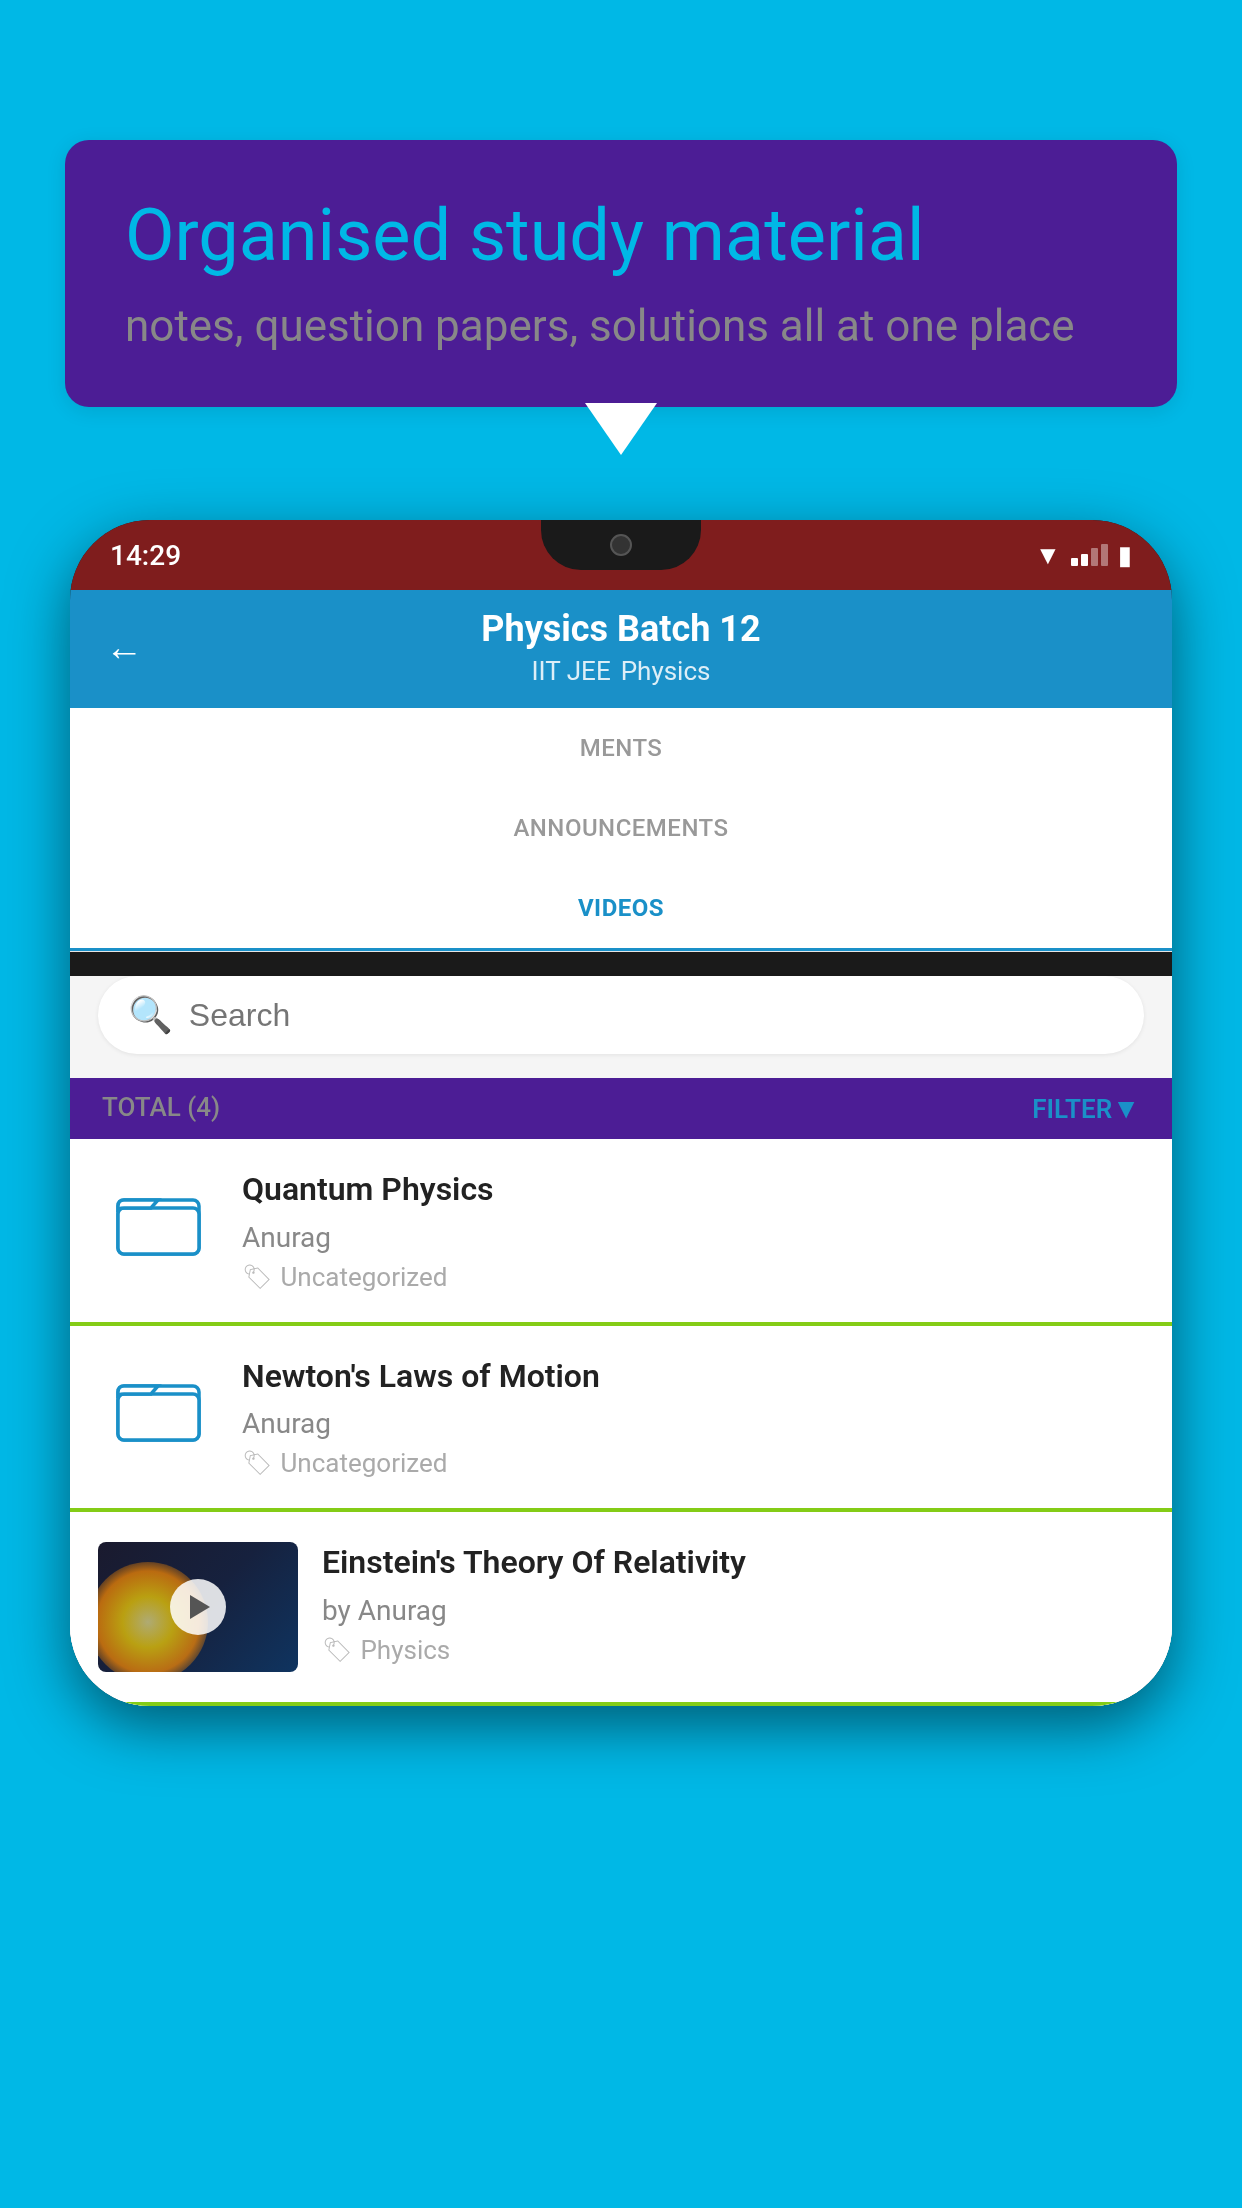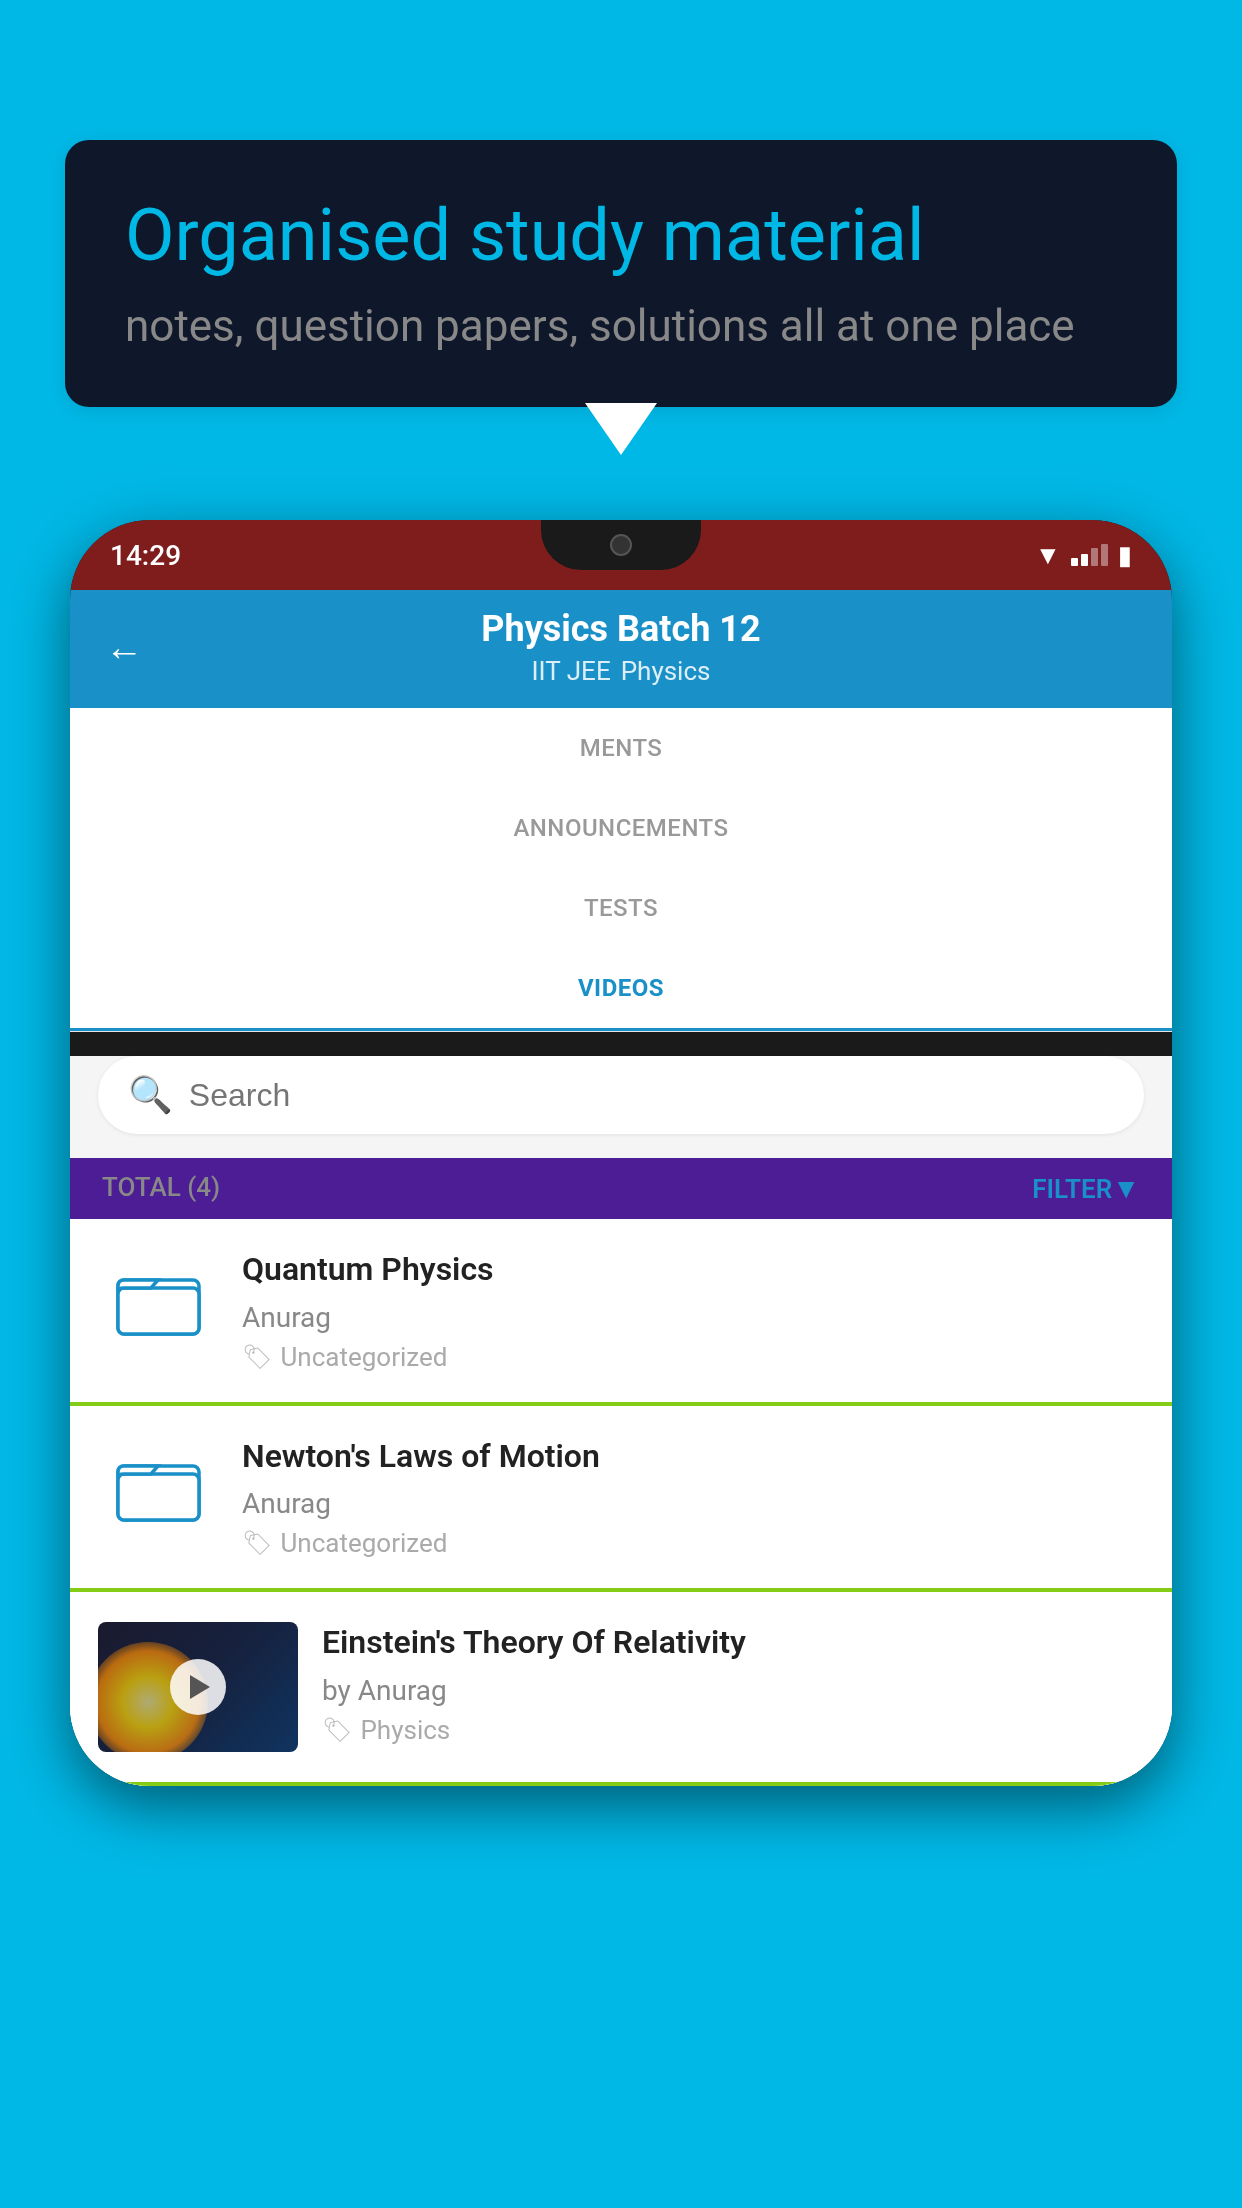--- a/index.html
+++ b/index.html
@@ -15,21 +15,21 @@
 
     
     .speech-bubble-container {
       position: absolute;
       top: 140px;
       left: 65px;
       right: 65px;
     }
 
     .speech-bubble {
-      background: #0f172a;
+      background: #4c1d95;
       border-radius: 24px;
       padding: 55px 60px 55px 60px;
       box-shadow: 0 4px 20px rgba(0,0,0,0.1);
     }
 
     .speech-bubble::after {
       content: '';
       position: absolute;
       bottom: -48px;
       left: 50%;
@@ -412,23 +412,20 @@
         </div>
       </div>
     </div>
 
     <div class="tabs">
       <div class="tab">
         <span>MENTS</span>
       </div>
       <div class="tab">
         <span>ANNOUNCEMENTS</span>
-      </div>
-      <div class="tab">
-        <span>TESTS</span>
       </div>
       <div class="tab active">
         <span>VIDEOS</span>
       </div>
     </div>
 
     <div class="screen-content">
 
       <div class="search-bar">
         <span class="search-icon">🔍</span>

